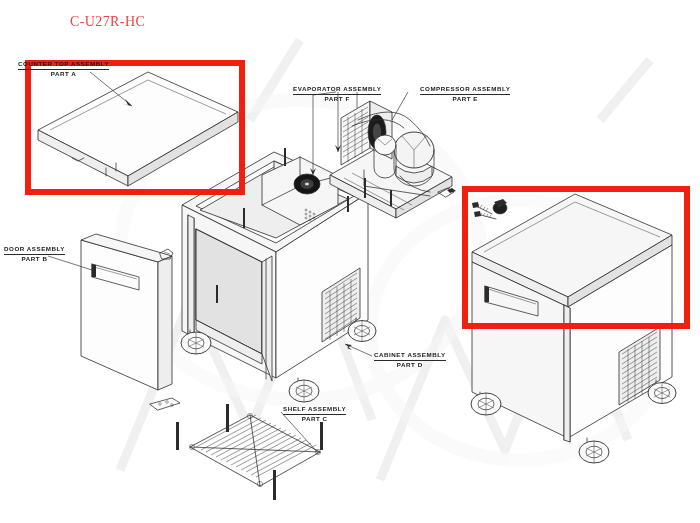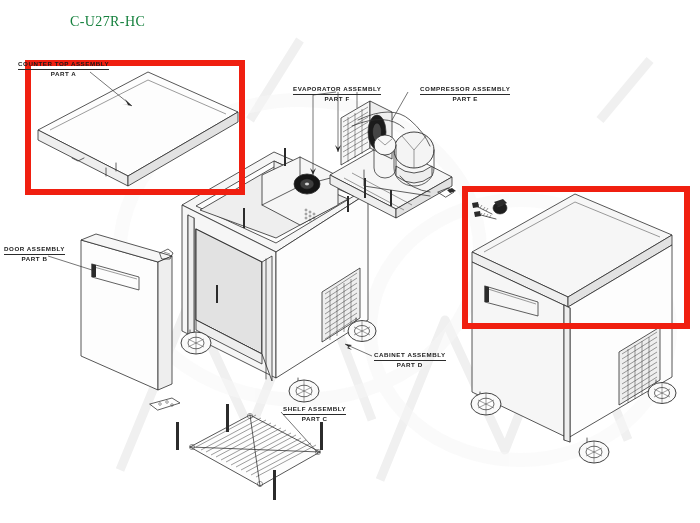--- a/index.html
+++ b/index.html
@@ -4,21 +4,21 @@
 <style>
   html,body{margin:0;padding:0;background:#ffffff;}
   body{width:700px;height:523px;overflow:hidden;
        font-family:"Liberation Sans",sans-serif;}
   #stage{position:relative;width:700px;height:523px;background:#ffffff;}
 
   
   .model-title{
     position:absolute;left:70px;top:14px;
     font-family:"Liberation Serif",serif;
-    font-size:14px;color:#15803d;letter-spacing:.4px;
+    font-size:14px;color:#ef4444;letter-spacing:.4px;
     white-space:nowrap;
   }
 
   
   .callout{position:absolute;white-space:nowrap;}
   .callout .ln1,.callout .ln2{
     font-family:"Liberation Sans",sans-serif;
     font-size:6.2px;font-weight:bold;letter-spacing:.55px;
     color:#1a1a1a;line-height:8px;text-align:center;
   }

